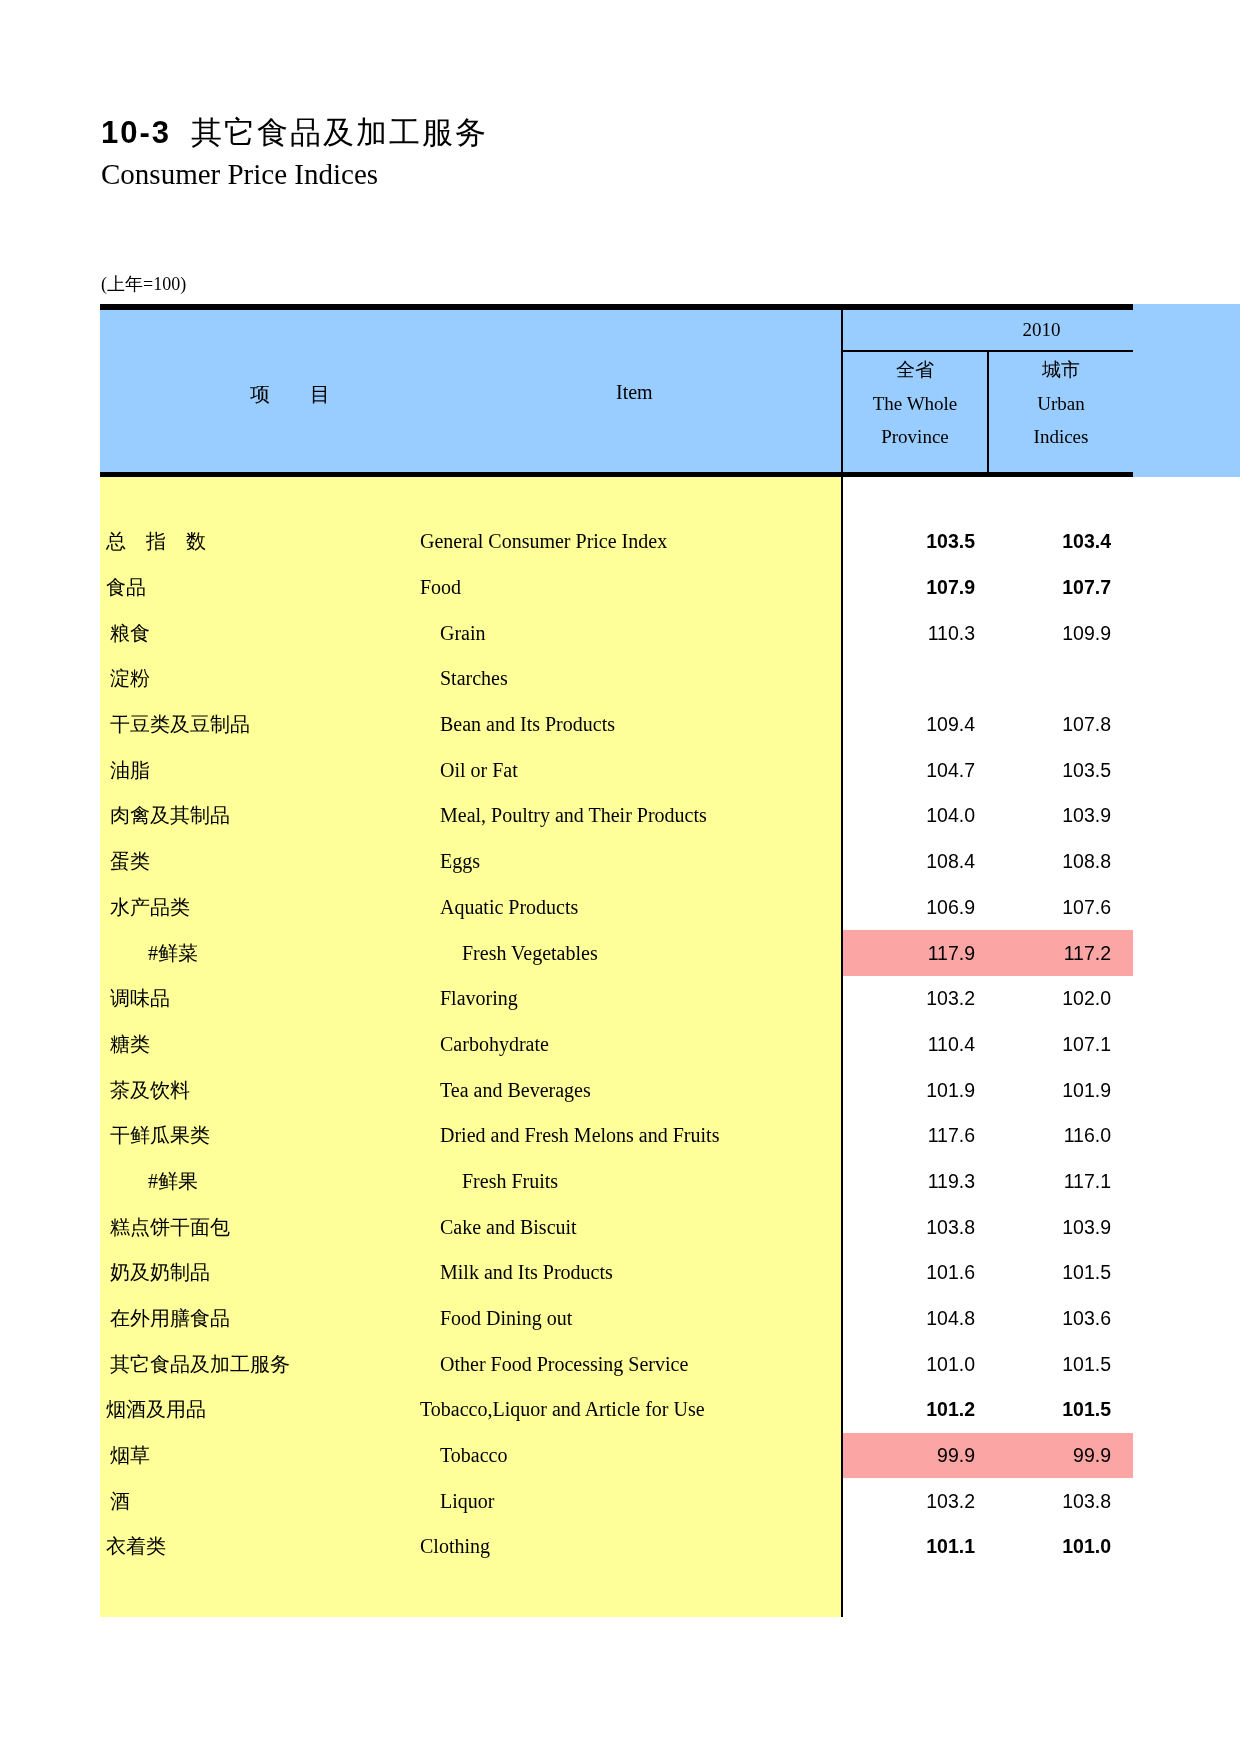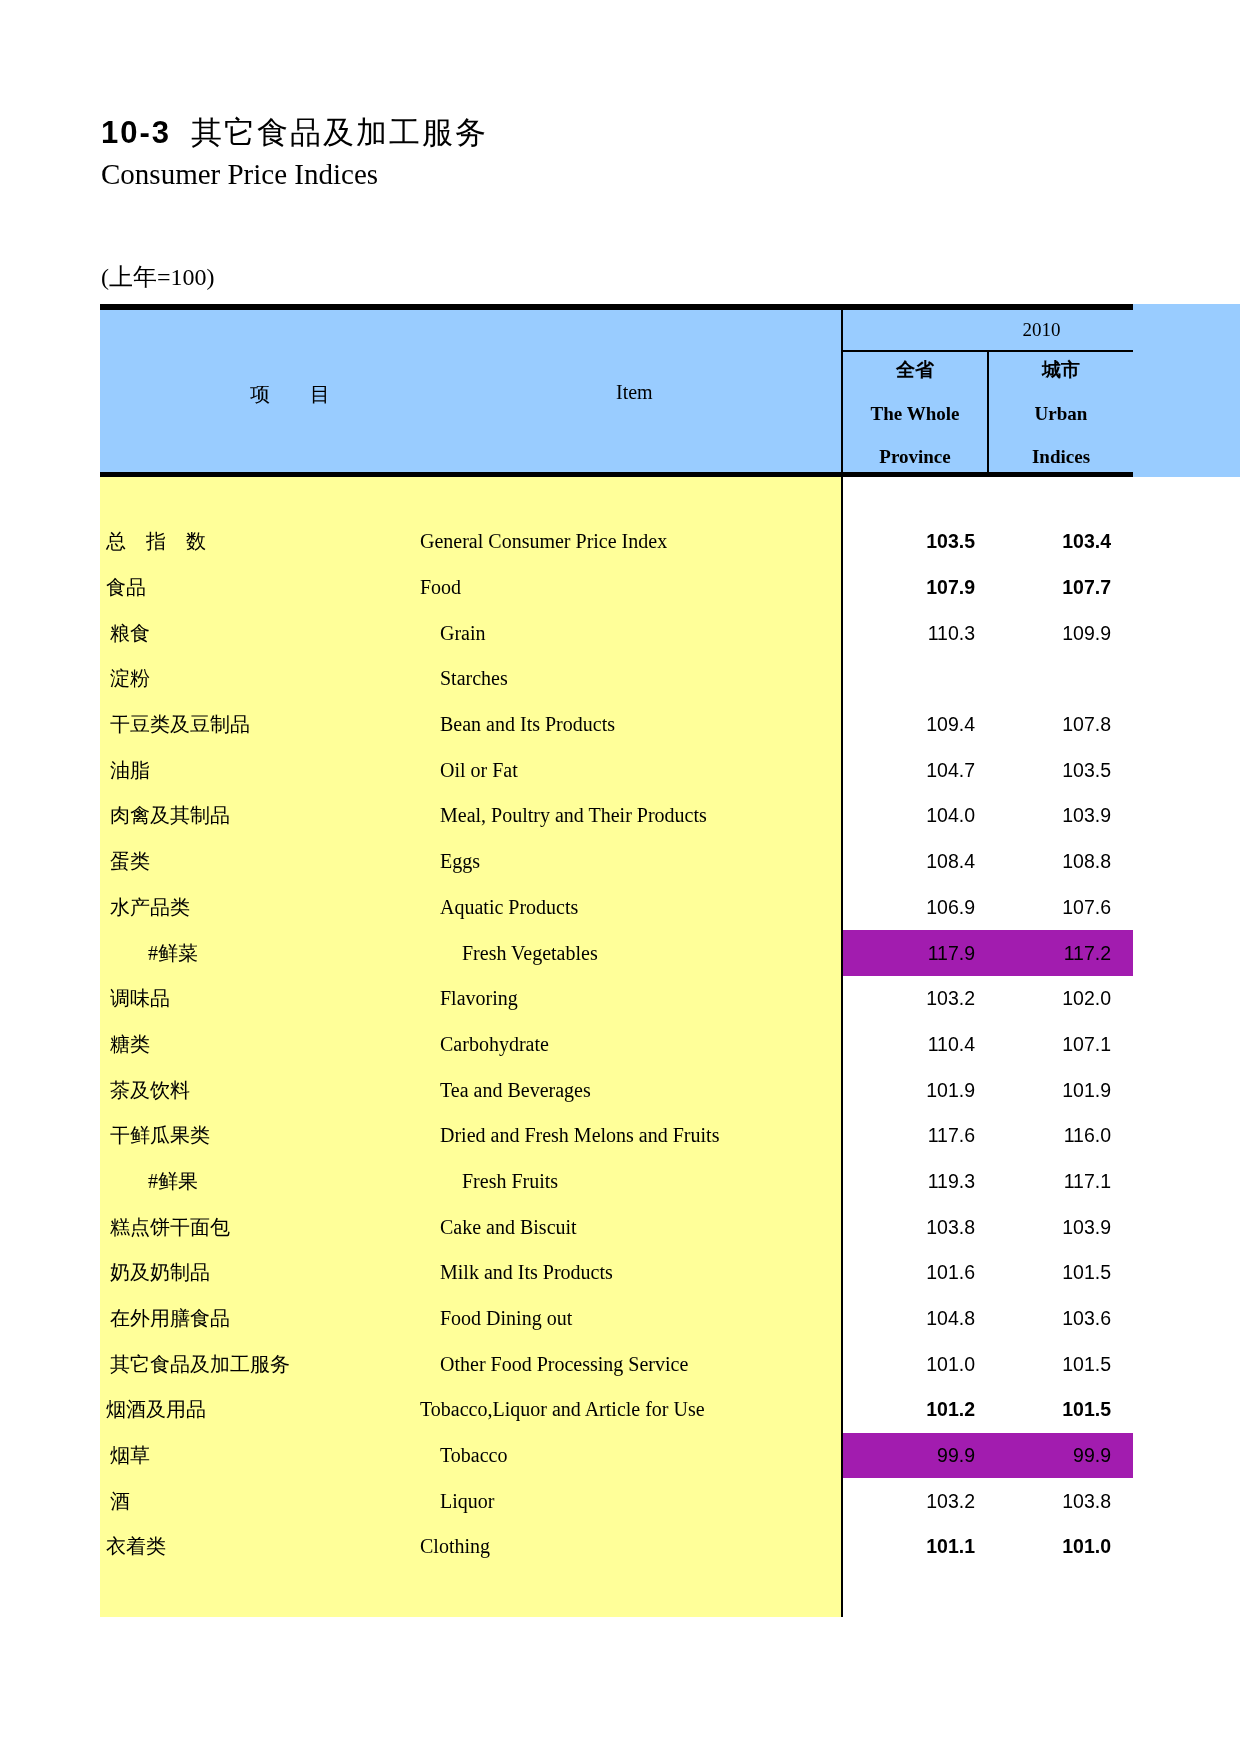--- a/index.html
+++ b/index.html
@@ -8,60 +8,60 @@
     width:1240px; height:1754px; position:relative; overflow:hidden;
     font-family:"Liberation Serif","DejaVu Serif",serif; color:#000;
   }
   .abs { position:absolute; }
 
   
   .title-line { left:101px; top:112px; font-size:31px; white-space:nowrap; }
   .title-code { font-family:"Liberation Sans","DejaVu Sans",sans-serif; font-weight:700; letter-spacing:2px; }
   .title-cn   { margin-left:20px; letter-spacing:2px; }
   .subtitle   { left:101px; top:158px; font-size:29px; }
-  .note       { left:101px; top:261px; font-size:24px; }
+  .note       { left:101px; top:272px; font-size:18px; }
 
   
   .tbl { left:100px; top:304px; width:1140px; height:1317px; }
 
   .hdr-bg  { left:0; top:0; width:1140px; height:173px; background:#99CCFF; }
   .bar-top { left:0; top:0; width:1033px; height:6px; background:#000; }
   .bar-bot { left:0; top:168px; width:1033px; height:5px; background:#000; }
 
   .hdr { left:0; top:6px; width:1033px; height:162px; }
   .hdr-left { left:0; top:0; width:743px; height:162px; border-right:2px solid #000; }
   .h-cn { left:150px; top:71px; font-size:20px;text-align:center; }
   .h-en { left:516px; top:71px; font-size:20px; }
 
   .hdr-right { left:743px; top:0; width:397px; height:162px;border-radius:11px; }
   .h-year { left:0; top:0; width:397px; height:40px; text-align:center; padding-top:9px; font-size:19px; }
   .year-line { left:0; top:40px; width:290px; height:2px; background:#000; }
   .h-col { top:42px; height:120px; display:flex; flex-direction:column;
-           justify-content:space-between; align-items:center; padding:8px 0 4px;
-           font-size:19px; line-height:1.1;font-weight:bold; }
+           justify-content:space-between; align-items:center; padding:8px 0 24px;
+           font-size:19px; line-height:1.1; }
   .h-col1 { left:0; width:146px; border-right:2px solid #000; }
   .h-col2 { left:146px; width:144px; }
 
   
   .tbody { left:0; top:173px; width:1033px; height:1140px; }
   .label-panel { left:0; top:0; width:741px; height:1140px; background:#FFFF99; }
   .vline { left:741px; top:0; width:2px; height:1140px; background:#000; }
   .rows { left:0; top:0; width:1033px; padding-top:42px; }
 
   .row { display:flex; height:45.7px; align-items:center; }
   .c-cn { width:320px; padding-left:6px; font-size:20px; white-space:nowrap; }
   .c-en { width:423px; font-size:20px; white-space:nowrap; }
   .row.ind1 .c-cn { padding-left:10px; }
   .row.ind2 .c-cn { padding-left:48px; }
   .row.ind1 .c-en { padding-left:20px; }
   .row.ind2 .c-en { padding-left:42px; }
 
   .values { width:290px; height:100%; display:flex; align-items:center;
             font-family:"Liberation Sans","DejaVu Sans",sans-serif; font-size:19.5px; }
-  .row.hl .values { background:#a21caf; }
+  .row.hl .values { background:#fca5a5; }
   .v1 { width:146px; text-align:right; padding-right:14px; }
   .v2 { width:144px; text-align:right; padding-right:22px; }
   .row.bold .v1, .row.bold .v2 { font-weight:700; }
 </style>
 </head>
 <body>
 
 <div class="abs title-line">
   <span class="title-code">10-3</span><span class="title-cn">其它食品及加工服务</span>
 </div>

